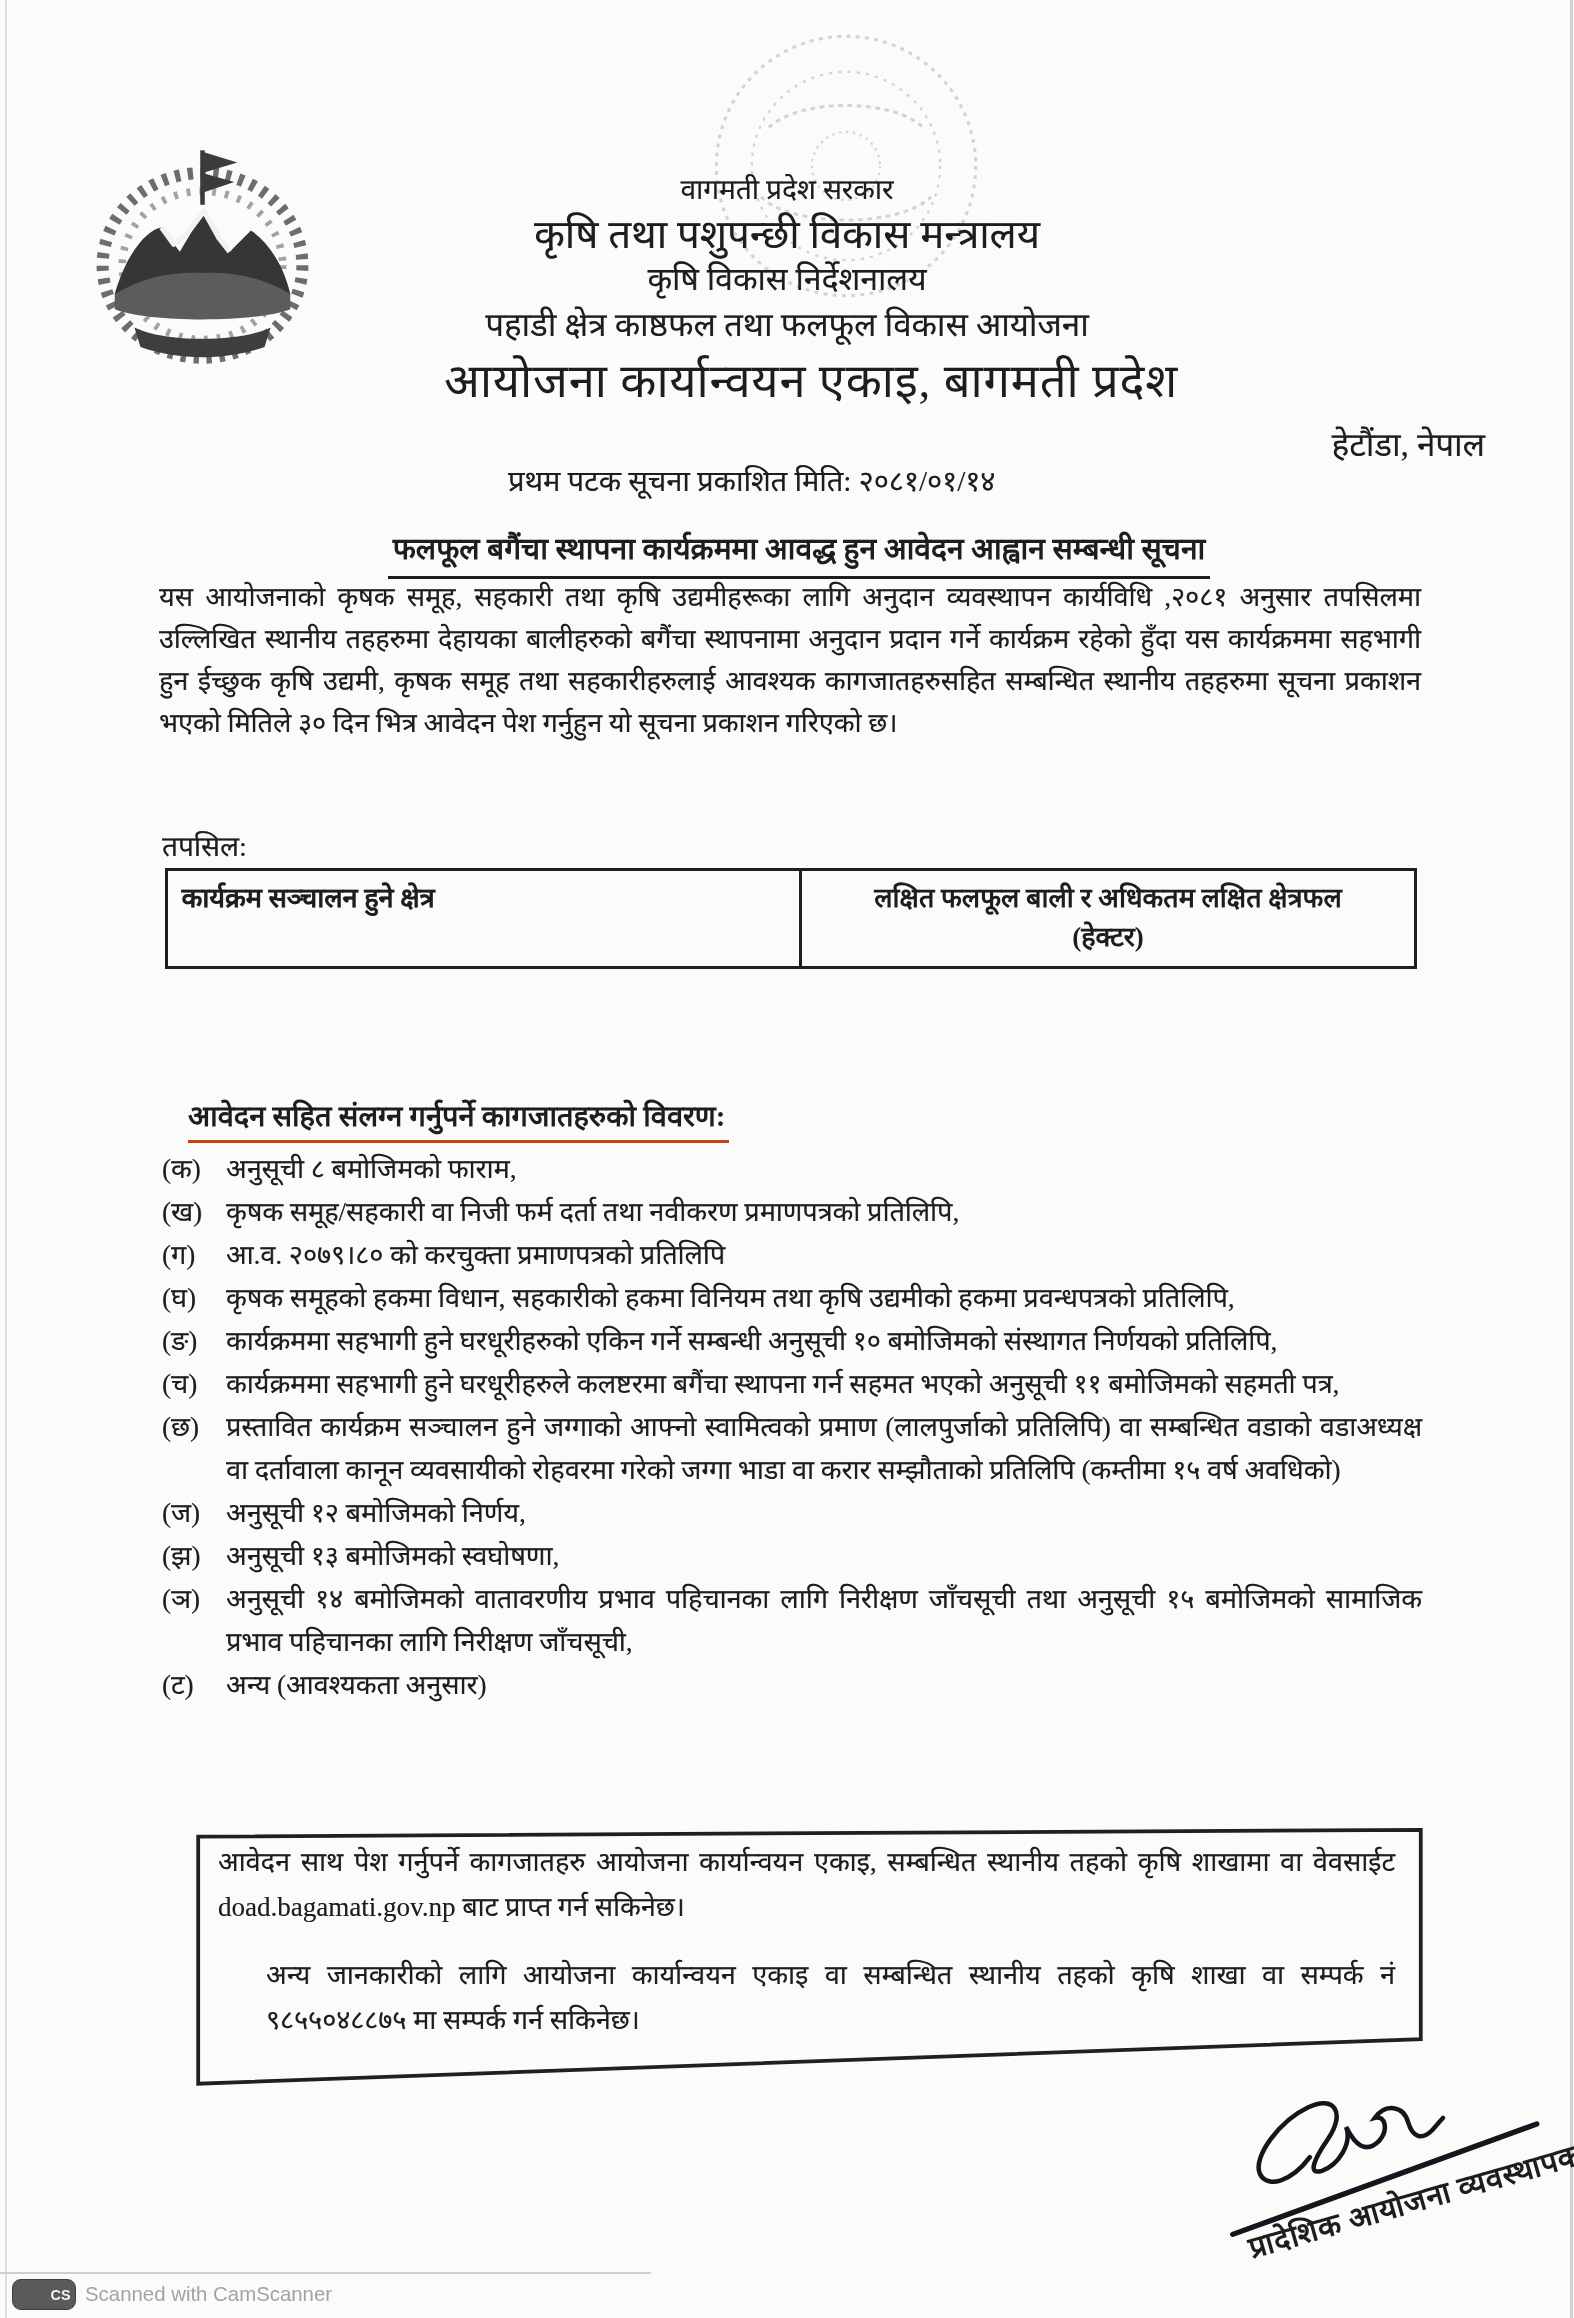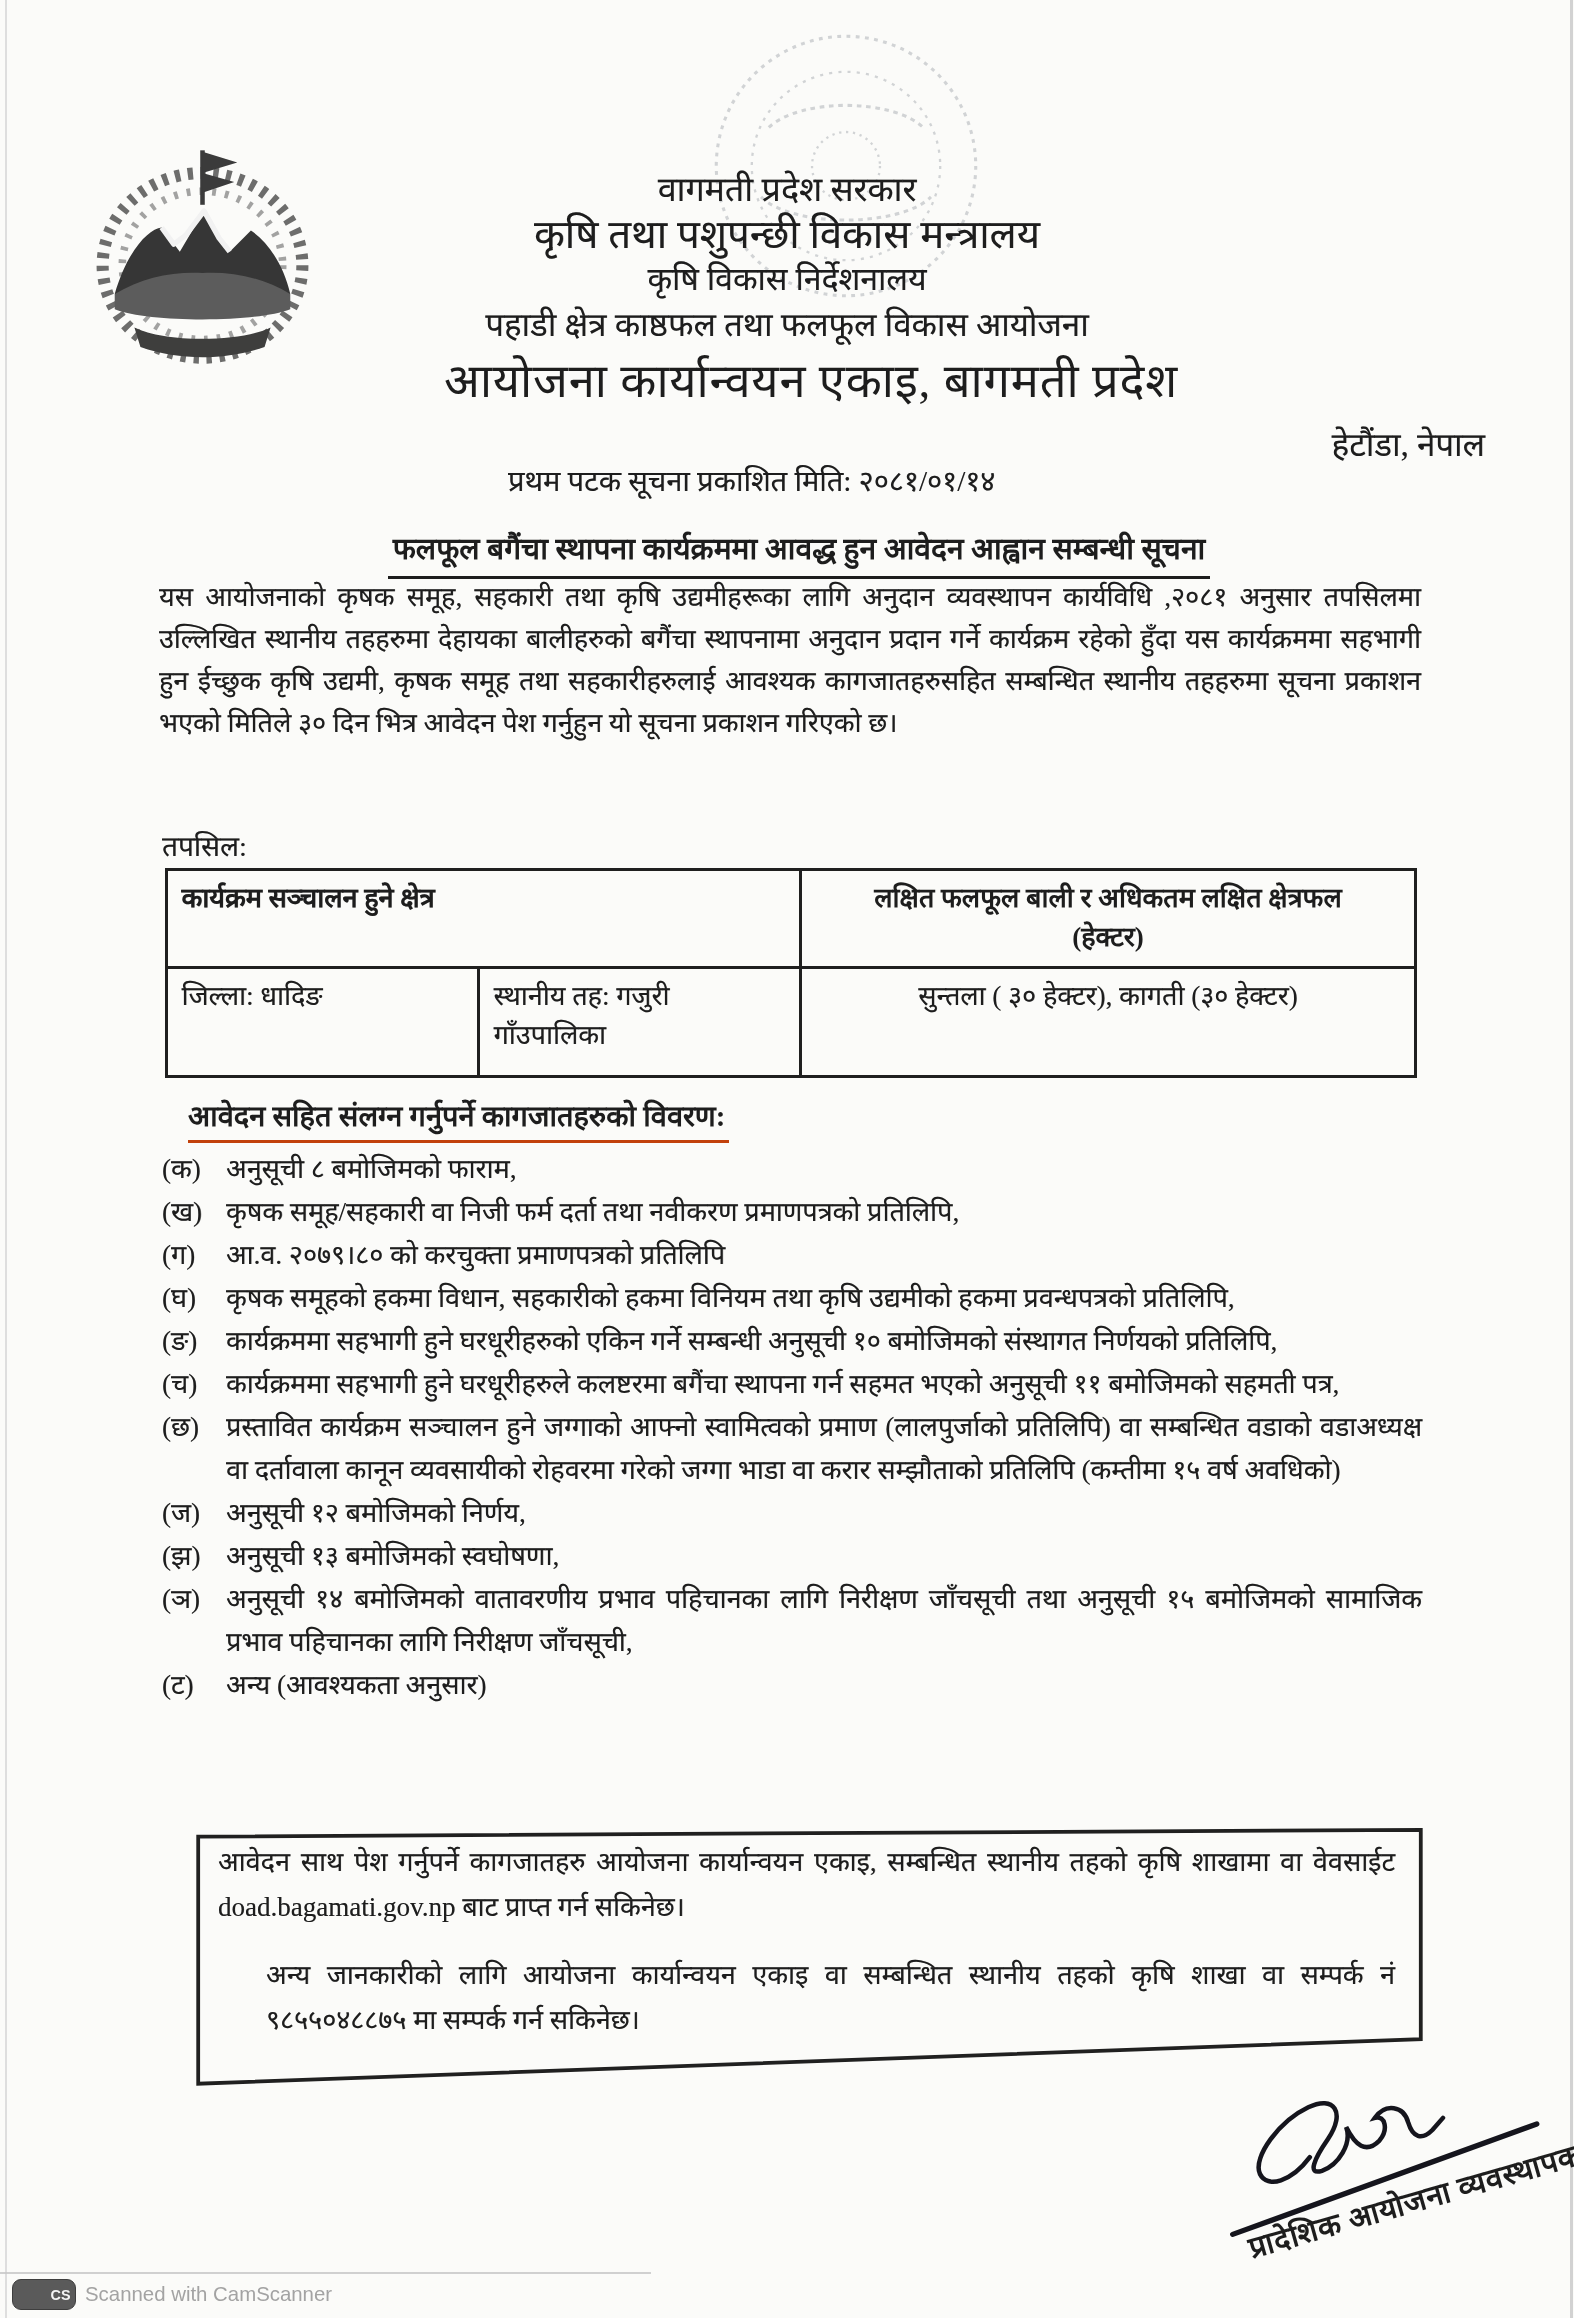--- a/index.html
+++ b/index.html
@@ -15,21 +15,21 @@
   .ink{text-shadow:0.3px 0.3px 0 rgba(25,25,25,.45);}
   
   .edge-left{position:absolute;left:5.3px;top:0;width:1.5px;height:100%;background:#dedede;}
   .edge-right{position:absolute;right:1.5px;top:0;width:2.3px;height:100%;background:#d2d2d2;}
   .edge-bottom{position:absolute;left:0;top:2272px;width:651px;height:2.3px;background:#c6c6c6;opacity:.8;}
 
   
   .emblem{position:absolute;left:89px;top:138px;width:227px;height:235px;opacity:.92;}
   .stamp{position:absolute;left:707px;top:27px;width:278px;height:278px;opacity:.38;filter:blur(0.5px);}
   .hdr{position:absolute;left:0;right:0;top:168px;text-align:center;z-index:2;}
-  .hdr .l1{font-size:34px;line-height:44px;}
+  .hdr .l1{font-size:28px;line-height:44px;}
   .hdr .l2{font-size:40px;line-height:45px;}
   .hdr .l3{font-size:32px;line-height:45px;}
   .hdr .l4{font-size:33px;line-height:47px;}
   .hdr .l5{font-size:47px;line-height:64px;font-weight:normal;letter-spacing:0.8px;margin-left:48px;}
   .location{position:absolute;top:421px;right:89px;font-size:33px;z-index:2;}
   .dateline{position:absolute;top:460px;left:508px;font-size:29px;z-index:2;}
 
   
   .title-wrap{position:absolute;left:0;right:0;top:527px;text-align:center;z-index:2;padding-left:24px;}
   .title-wrap .t{
@@ -153,25 +153,20 @@
         <col class="col3">
       </colgroup>
     <tbody>
         <tr>
       <td colspan="2" class="hdr-area ink">कार्यक्रम सञ्चालन हुने क्षेत्र</td>
       <td class="hdr-target">
         <div>लक्षित फलफूल बाली र अधिकतम लक्षित क्षेत्रफल</div>
         <div>(हेक्टर)</div>
       </td>
     </tr>
-    <tr class="datarow">
-      <td class="ink">जिल्ला: धादिङ</td>
-      <td class="ink">स्थानीय तह: गजुरी गाँउपालिका</td>
-      <td class="cell-crops ink">सुन्तला ( ३० हेक्टर), कागती (३० हेक्टर)</td>
-    </tr>
   </tbody>
     </table>
 
   <div class="doc-head-wrap">
     <span class="t">आवेदन सहित संलग्न गर्नुपर्ने कागजातहरुको विवरण:</span>
   </div>
 
   <div class="doc-list ink">
     <div class="doc-item">
       <span class="lbl">(क)</span>

